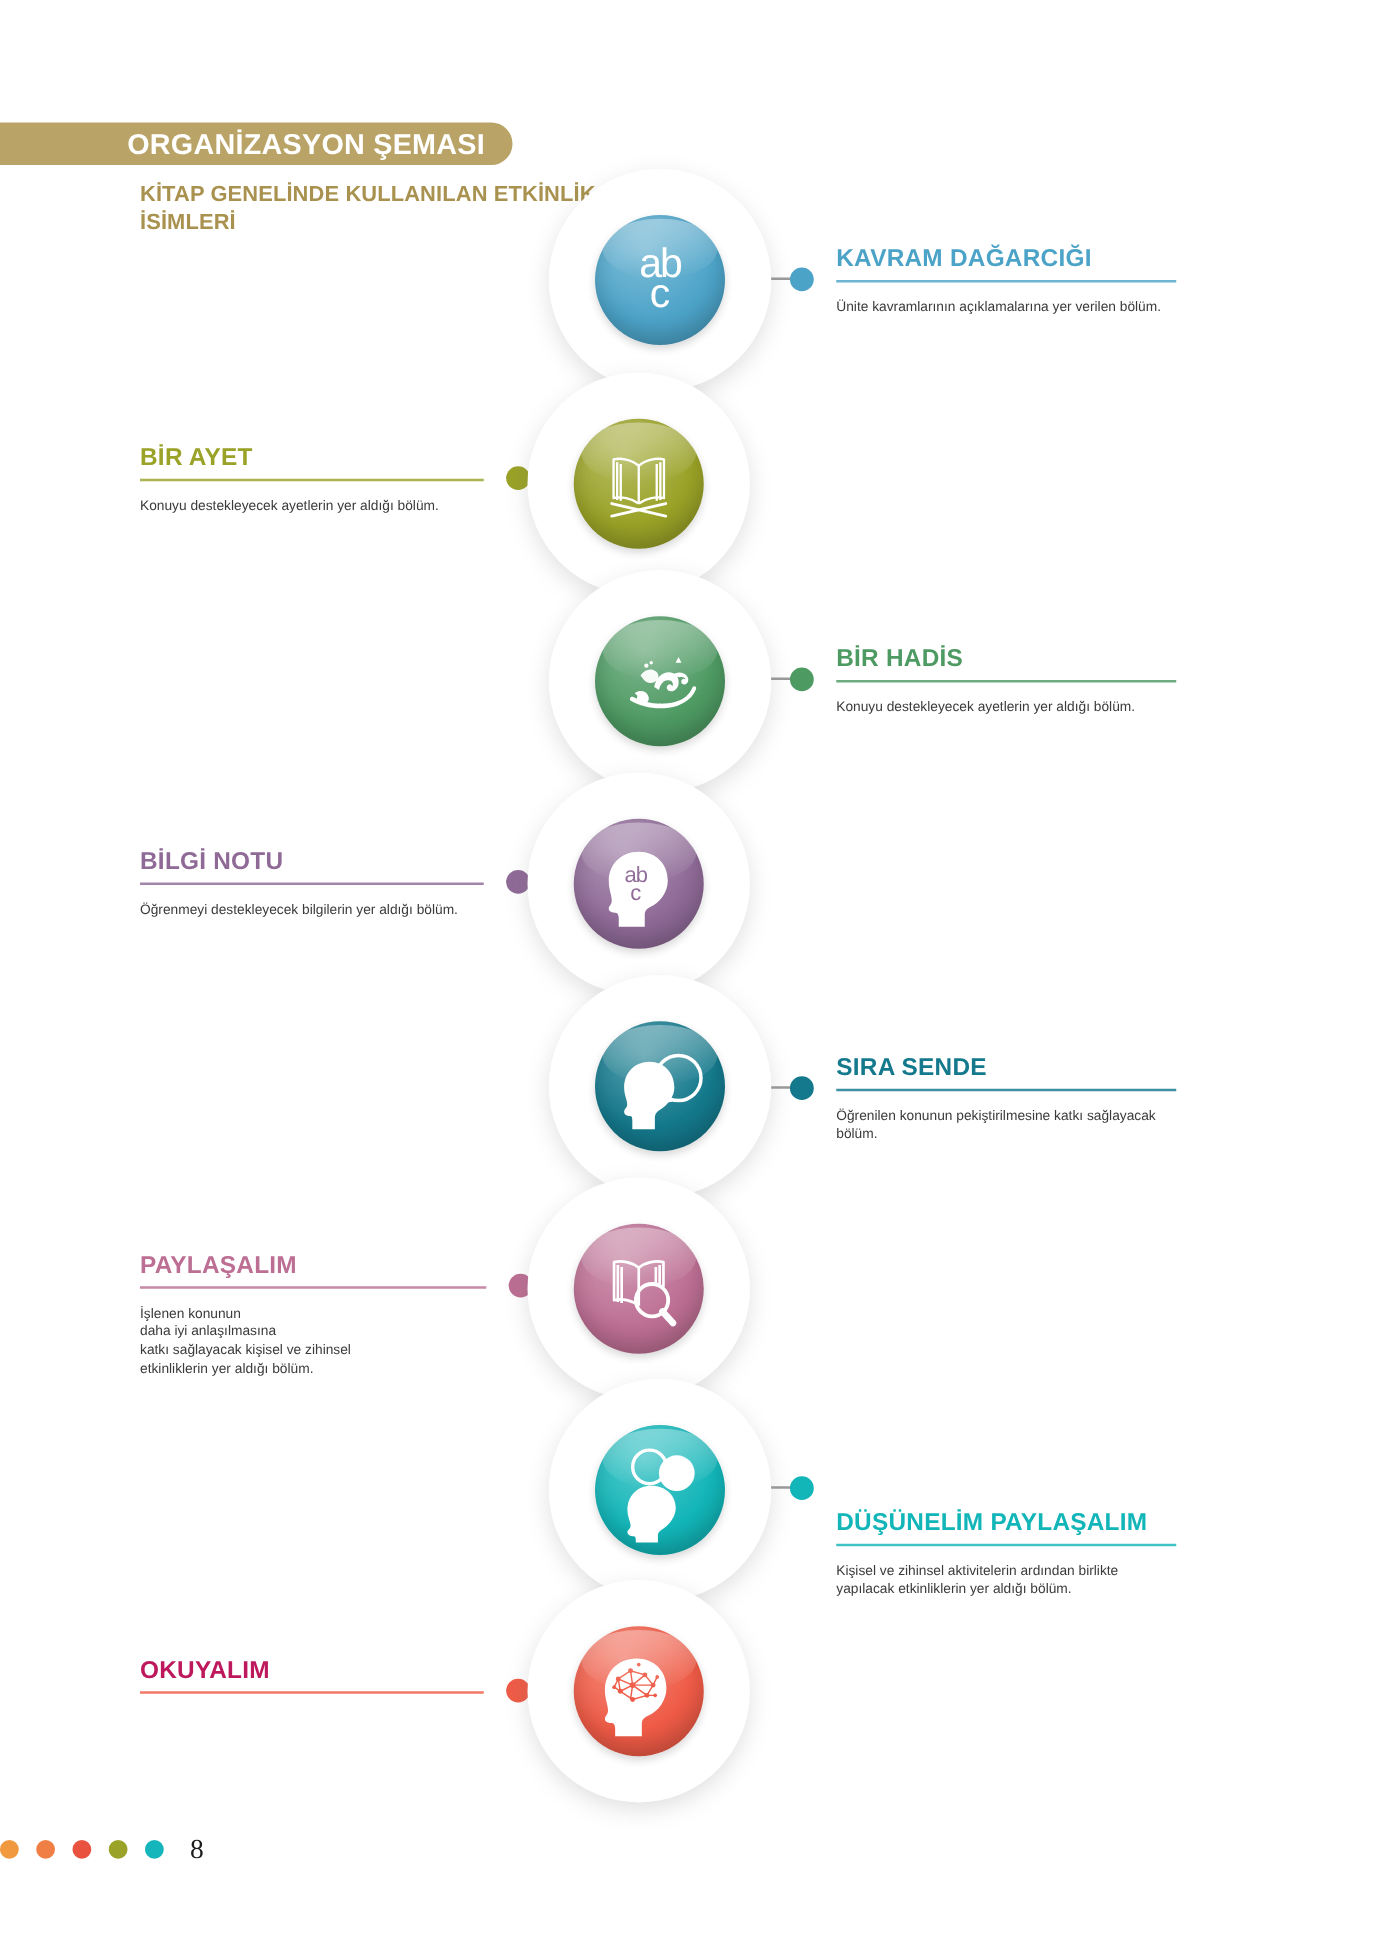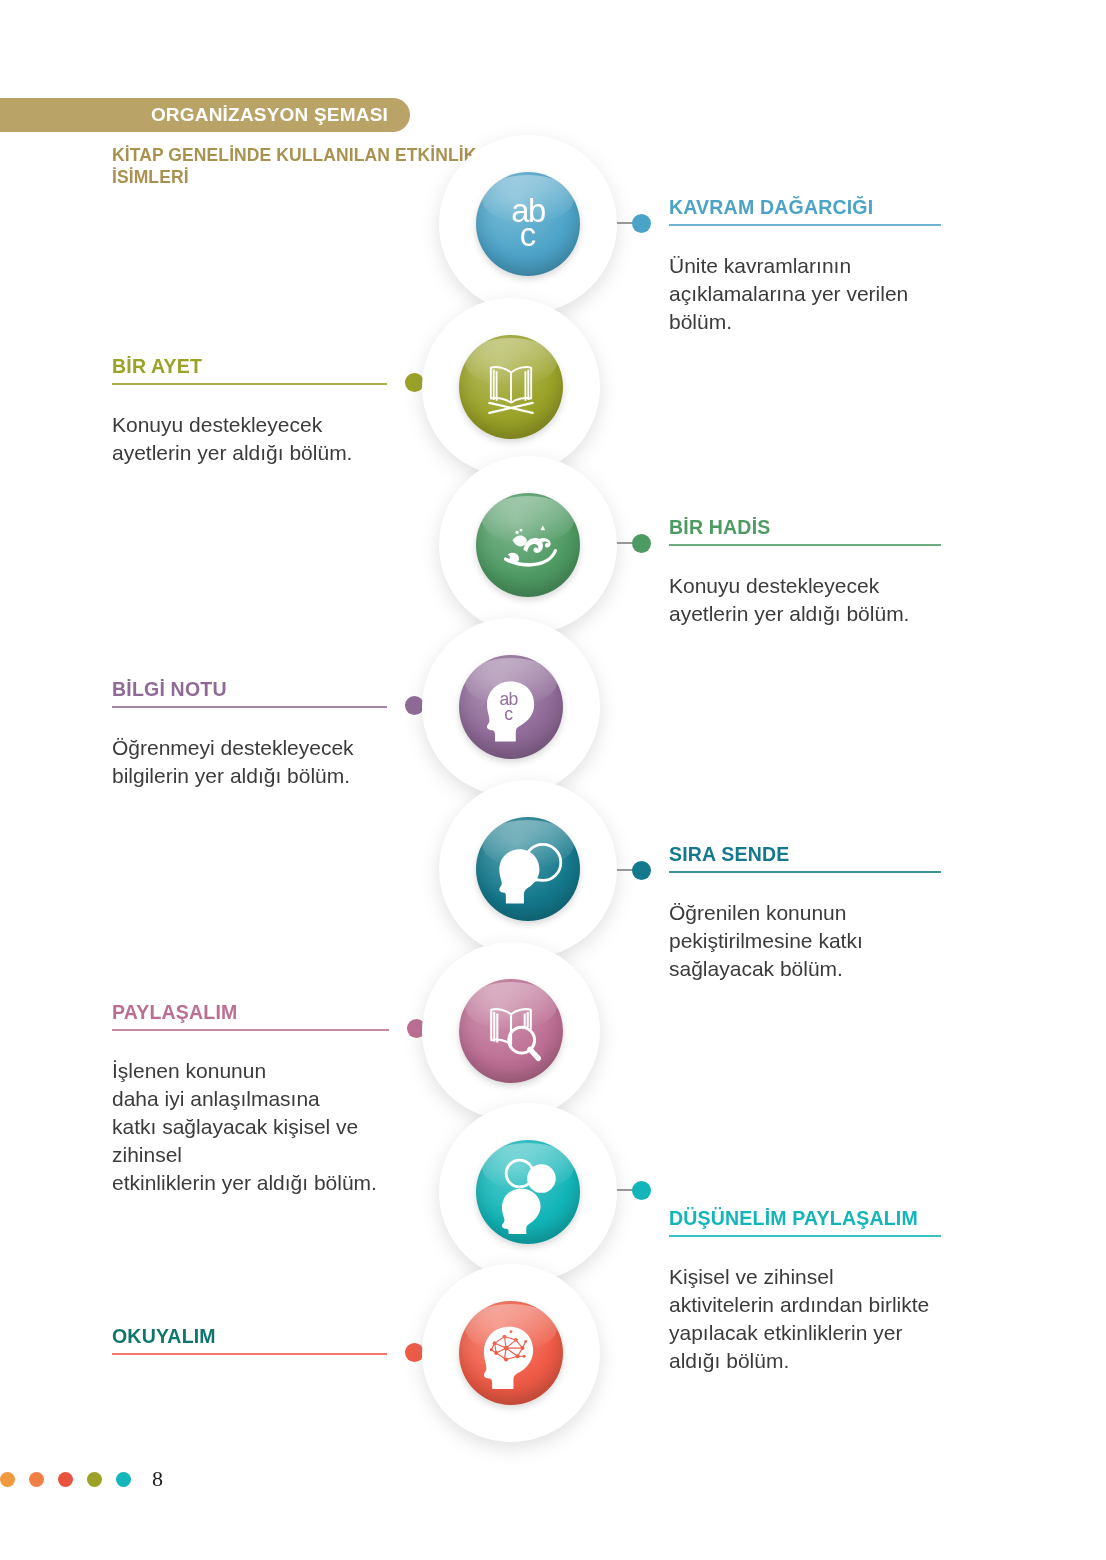--- a/index.html
+++ b/index.html
@@ -14,21 +14,21 @@
   
   #header-banner{
     position:absolute; left:0; top:98px;
     width:410px; height:34px;
     background:#b9a367;
     border-top-right-radius:17px; border-bottom-right-radius:17px;
     display:flex; align-items:center; justify-content:flex-end;
     padding-right:22px;
   }
   #header-banner .t{
-    color:#ffffff; font-size:19px; font-weight:bold; letter-spacing:.2px;
+    color:#ffffff; font-size:23px; font-weight:bold; letter-spacing:.2px;
     white-space:nowrap;
   }
   #header-sub{
     position:absolute; left:112px; top:144px; width:420px;
     color:#a9924f; font-size:17.5px; font-weight:bold; line-height:1.28;
     letter-spacing:.1px;
   }
 
   
   .blob{
@@ -63,21 +63,21 @@
   }
 
   
   .txt{ position:absolute; }
   .txt .title{
     font-size:19.5px; font-weight:bold; letter-spacing:.2px;
     padding-bottom:5px; white-space:nowrap;
   }
   .txt .rule{ height:1.6px; width:100%; }
   .txt .desc{
-    margin-top:26px; font-size:21px; color:#3b3b3b; line-height:1.34;
+    margin-top:13px; font-size:11px; color:#3b3b3b; line-height:1.34;
     font-family:"Liberation Sans","DejaVu Sans",sans-serif;
   }
   .txt.right{ text-align:left; }
   .txt.left{ text-align:left; }
 
   
   #footer-dots{ position:absolute; left:0px; top:1472px; display:flex; gap:14px; }
   #footer-dots span{ width:15px; height:15px; border-radius:50%; display:block; }
   #page-number{
     position:absolute; left:152px; top:1466px;
@@ -274,21 +274,21 @@
           <circle cx="66" cy="54" r="1.8"></circle>
               <circle cx="50" cy="24" r="1.8"></circle>
         </g>
       </svg>
           <span class="gloss"></span>
         </div>
       </div>
       <div class="connector" style="left: 405px; top: 1351px; width: 31px; z-index: 4;"></div>
       <div class="conn-dot" style="background: rgb(239, 91, 70); left: 405px; top: 1342.5px; z-index: 5;"></div>
       <div class="txt left" style="left: 112px; top: 1325px; width: 275px; z-index: 30;">
-        <div class="title" style="color: #0f766e;">OKUYALIM</div>
+        <div class="title" style="color: #be185d;">OKUYALIM</div>
         <div class="rule" style="background: rgb(242, 121, 103);"></div>
       </div>
     </div>
 
   <div id="footer-dots">
       <span style="background: rgb(240, 153, 63);"></span>
       <span style="background: rgb(239, 127, 69);"></span>
       <span style="background: rgb(232, 82, 63);"></span>
       <span style="background: rgb(154, 162, 39);"></span>
       <span style="background: rgb(20, 181, 187);"></span>

